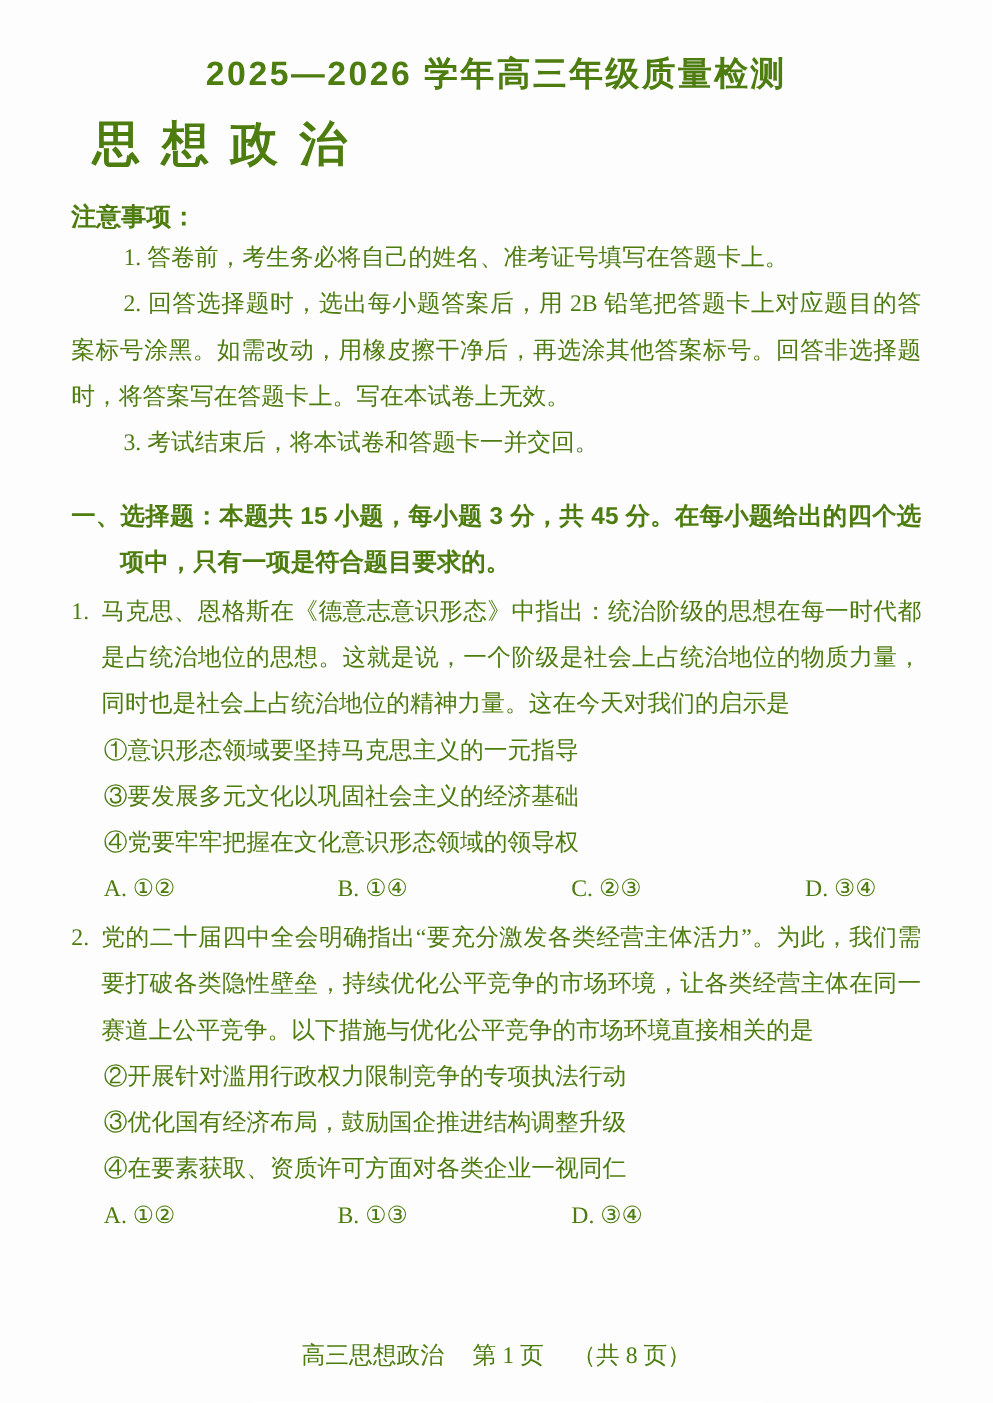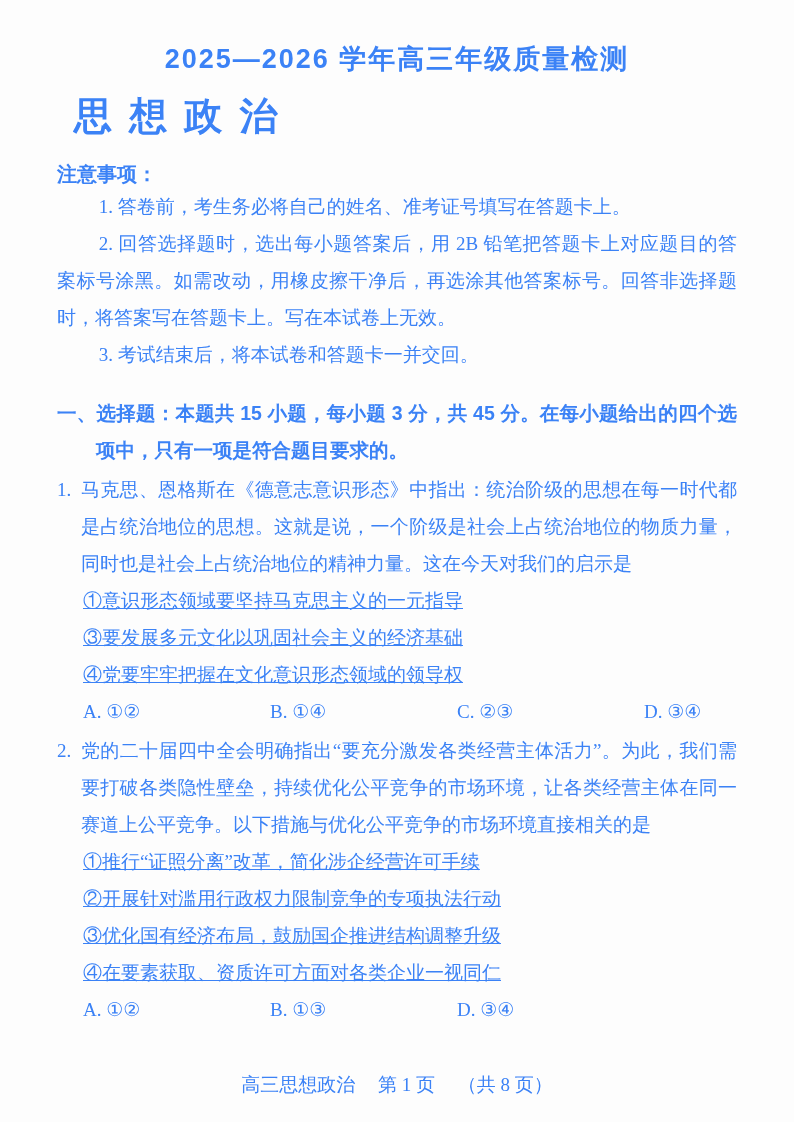--- a/index.html
+++ b/index.html
@@ -6,21 +6,21 @@
     margin: 0;
     padding: 0;
     background: #ffffff;
   }
   .page {
     position: relative;
     width: 794px;
     height: 1122px;
     margin: 0 auto;
     background: #fdfdfd;
-    color: #3b82f6;
+    color: #4d7c0f;
     font-family: "Liberation Serif", serif;
     font-size: 19px;
     line-height: 37px;
     box-sizing: border-box;
     padding: 42px 57px 0 57px;
     overflow: hidden;
   }
   .hei {
     font-family: "Liberation Sans", sans-serif;
     font-weight: bold;
@@ -70,21 +70,20 @@
     top: 0;
   }
   .q-stem {
     text-align: justify;
     margin: 0;
   }
   .q-option {
     margin: 0;
     padding-left: 2px;
     text-align: justify;
-    text-decoration: underline;
   }
   .choices {
     display: flex;
     padding-left: 2px;
   }
   .choice {
     width: 187px;
     flex: 0 0 auto;
     white-space: nowrap;
   }
@@ -129,21 +128,20 @@
       <span class="choice">A. ①②</span>
       <span class="choice">B. ①④</span>
       <span class="choice">C. ②③</span>
       <span class="choice">D. ③④</span>
     </div>
   </div>
 
   <div class="question">
     <span class="q-num">2.</span>
     <p class="q-stem">党的二十届四中全会明确指出“要充分激发各类经营主体活力”。为此，我们需要打破各类隐性壁垒，持续优化公平竞争的市场环境，让各类经营主体在同一赛道上公平竞争。以下措施与优化公平竞争的市场环境直接相关的是</p>
-    <p class="q-option">①推行“证照分离”改革，简化涉企经营许可手续</p>
     <p class="q-option">②开展针对滥用行政权力限制竞争的专项执法行动</p>
     <p class="q-option">③优化国有经济布局，鼓励国企推进结构调整升级</p>
     <p class="q-option">④在要素获取、资质许可方面对各类企业一视同仁</p>
     <div class="choices">
       <span class="choice">A. ①②</span>
       <span class="choice">B. ①③</span>
       <span class="choice">D. ③④</span>
     </div>
   </div>
 

